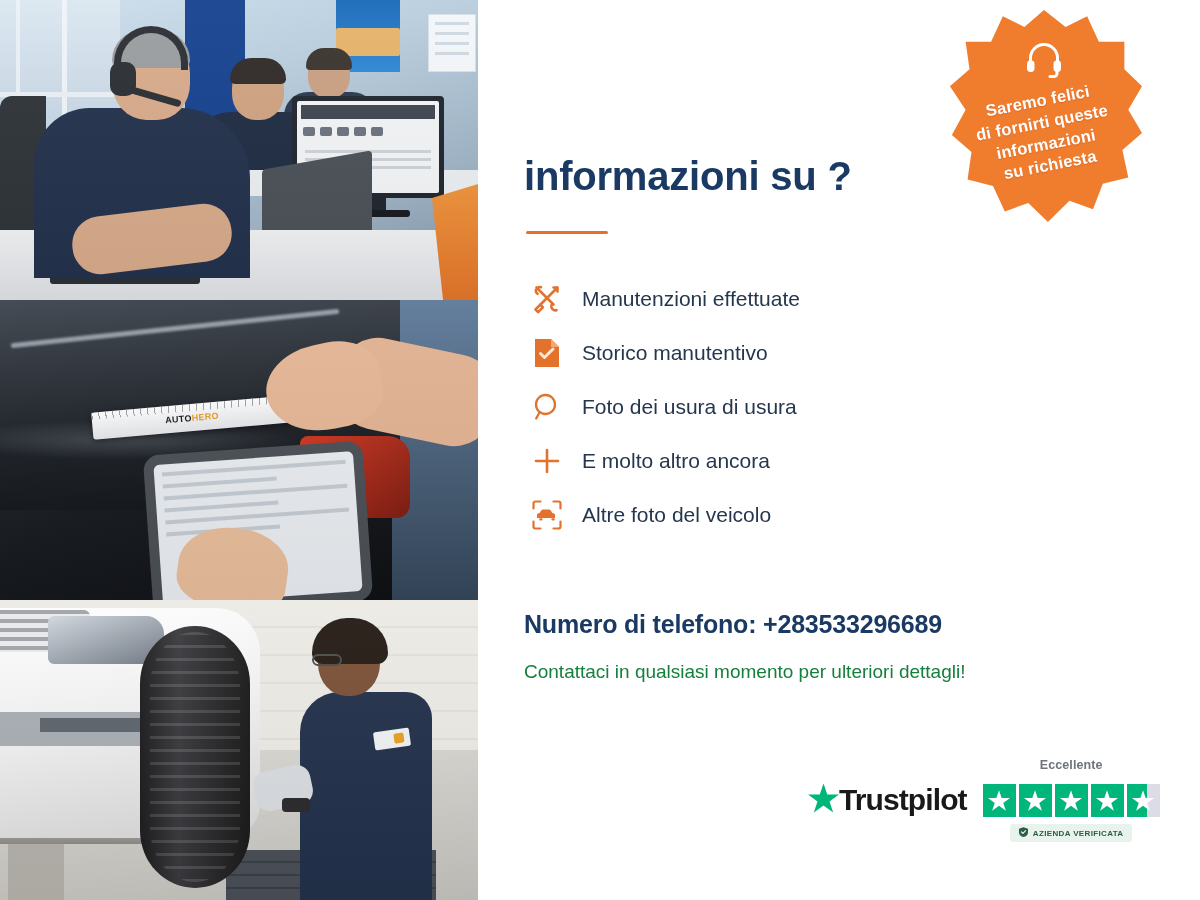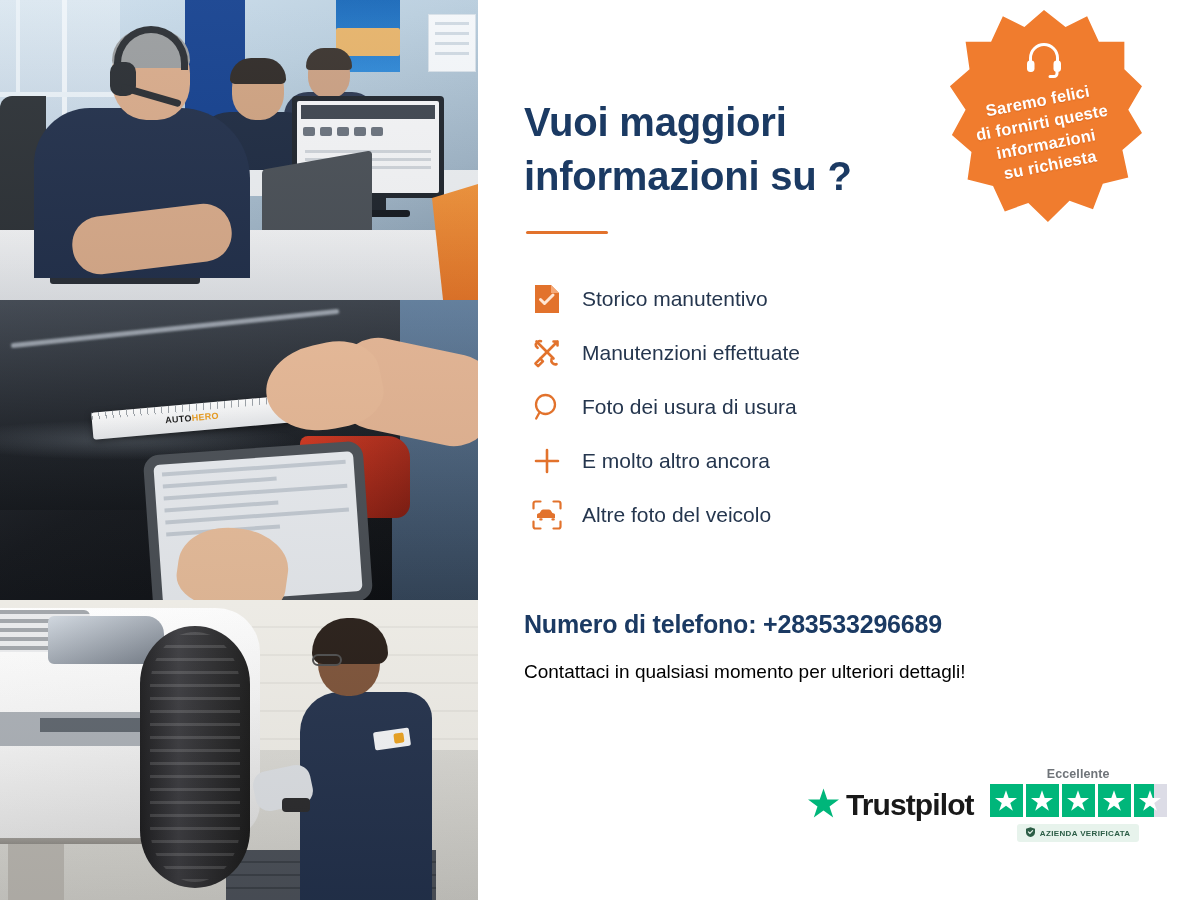--- a/index.html
+++ b/index.html
@@ -215,21 +215,21 @@
 
   .phone {
     margin-top: 68px;
     color: #1b3a63;
     font-size: 25px;
     font-weight: 700;
     letter-spacing: -0.2px;
   }
   .subline {
     margin-top: 18px;
-    color: #000000;
+    color: #15803d;
     font-size: 19px;
     line-height: 1.58;
     max-width: 620px;
   }
 
   
   .badge {
     position: absolute;
     left: 468px; top: 10px;
     width: 196px; height: 212px;
@@ -257,26 +257,26 @@
     letter-spacing: .2px;
     text-shadow: 0 1px 1px rgba(160,60,10,.25);
   }
 
   
   .trust {
     position: absolute;
     left: 330px; bottom: 58px;
     display: flex; align-items: center; gap: 16px;
   }
-  .tp-logo { display:flex; align-items:center; gap:7px; }
+  .tp-logo { display:flex; align-items:center; }
   .tp-logo .tp-name {
     color:#191919; font-size:30px; font-weight:700; letter-spacing:-0.9px;
   }
   .tp-right { display:flex; flex-direction:column; align-items:center; }
-  .tp-ex { color:#6f7479; font-size:12.5px; font-weight:700; letter-spacing:.1px; margin-bottom:3px; }
+  .tp-ex { color:#6f7479; font-size:12.5px; font-weight:700; letter-spacing:.1px; margin-bottom:12px; }
   .stars { display:flex; gap:3px; }
   .star-box {
     width: 33px; height: 33px; background:#00b67a;
     display:flex; align-items:center; justify-content:center; position:relative; overflow:hidden;
   }
   .star-box.partial { background:#dcdce6; }
   .star-box.partial .fillpart {
     position:absolute; left:0; top:0; bottom:0; width:62%; background:#00b67a;
   }
   .star-box svg { position:relative; z-index:2; }
@@ -395,49 +395,49 @@
       <div class="mech-glass"></div>
       <div class="glove"></div>
       <div class="watch"></div>
     </div>
 
   </div>
 
   <div class="content">
 
     <h1 class="headline">
-      <span>Vuoi maggiori</span><br>
+      <br>
       <span>informazioni su ?</span>
     </h1>
 
     <div class="rule"></div>
 
     <div class="features">
-
-      <div class="feature">
-        <span class="ico">
-          <svg width="26" height="30" viewBox="0 0 26 30">
-            <path d="M1 1h16l8 8v20H1z" fill="#e2722c"></path>
-            <path d="M17 1l8 8h-8z" fill="#f5a876"></path>
-            <path d="M6.5 15.5l4 4 8.5-8.5" fill="none" stroke="#ffe6d5" stroke-width="3" stroke-linecap="round" stroke-linejoin="round"></path>
-          </svg>
-        </span>
-        <span class="lbl">Storico manutentivo</span>
-      </div>
 
       <div class="feature">
         <span class="ico">
           <svg width="32" height="32" viewBox="0 0 32 32" fill="none" stroke="#e2722c" stroke-width="2.6" stroke-linecap="round" stroke-linejoin="round">
             <path d="M5.5 4.5l17 17M10 4.2a4 4 0 00-5 5l1.6 1.6"></path>
             <path d="M20.5 22.2a4 4 0 005 5"></path>
             <path d="M26.5 4.5l-17 17M22.5 4.5l4 0 0 4"></path>
             <path d="M4.5 26.5l4.8-4.8 2.6 2.6-4.8 4.8z"></path>
           </svg>
         </span>
         <span class="lbl">Manutenzioni effettuate</span>
+      </div>
+
+      <div class="feature">
+        <span class="ico">
+          <svg width="26" height="30" viewBox="0 0 26 30">
+            <path d="M1 1h16l8 8v20H1z" fill="#e2722c"></path>
+            <path d="M17 1l8 8h-8z" fill="#f5a876"></path>
+            <path d="M6.5 15.5l4 4 8.5-8.5" fill="none" stroke="#ffe6d5" stroke-width="3" stroke-linecap="round" stroke-linejoin="round"></path>
+          </svg>
+        </span>
+        <span class="lbl">Storico manutentivo</span>
       </div>
 
       <div class="feature">
         <span class="ico">
           <svg width="30" height="30" viewBox="0 0 30 30" fill="none" stroke="#e2722c" stroke-width="2.3" stroke-linecap="round">
             <circle cx="13.5" cy="12.5" r="9.5"></circle>
             <path d="M7.6 20.2L4.2 26.5"></path>
           </svg>
         </span>
         <span class="lbl">Foto dei usura di usura</span>

